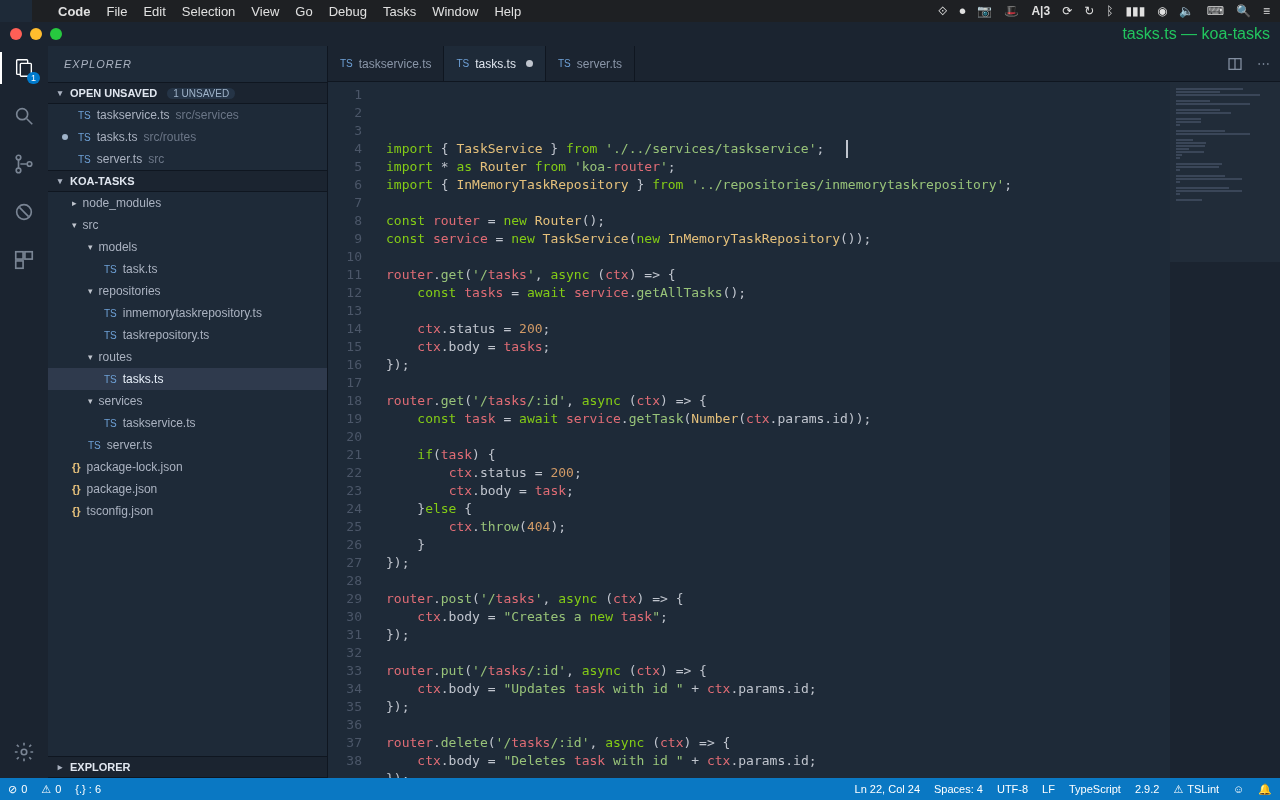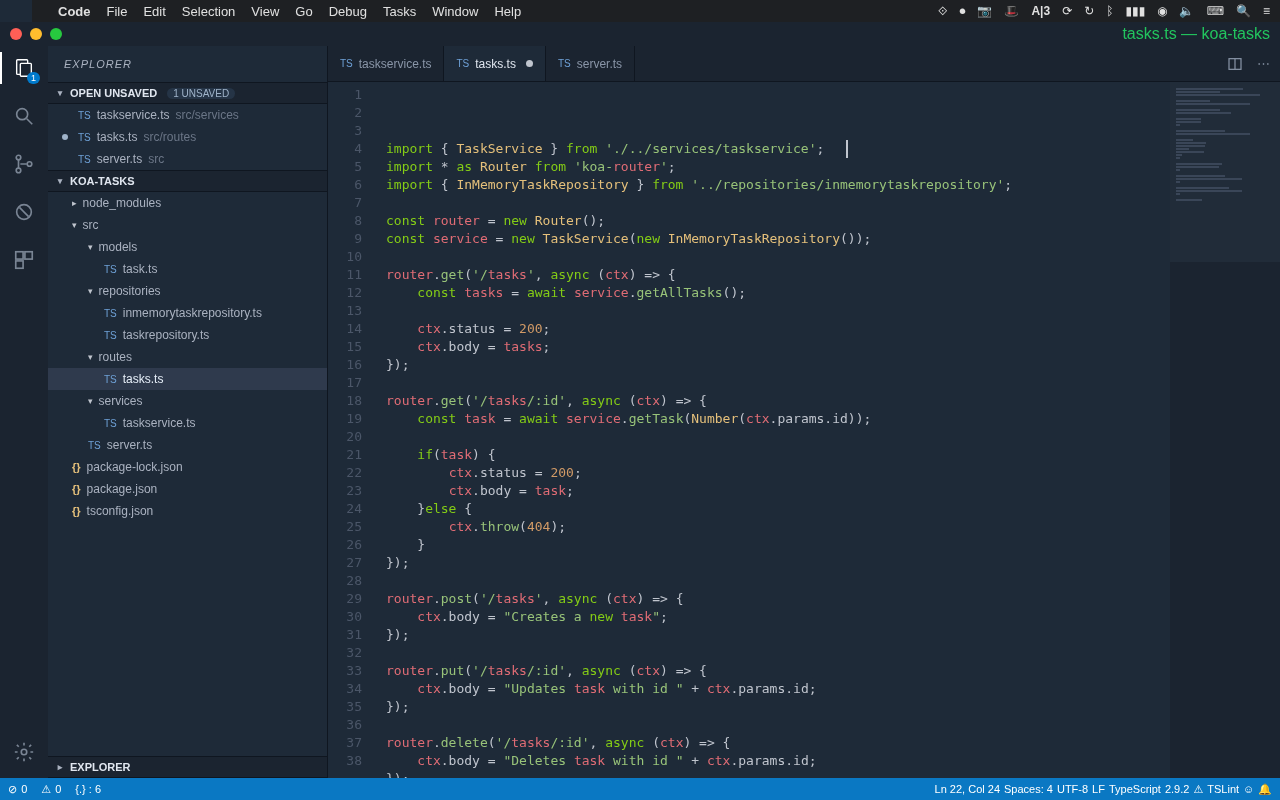--- a/index.html
+++ b/index.html
@@ -130,21 +130,21 @@
 .minimap .mm-content { position:absolute; top:6px; left:6px; right:6px; }
 .minimap .mm-line { height:2px; margin-bottom:1px; background:#3a4658; }
 .minimap .viewport { position:absolute; top:0; left:0; right:0; height:180px; background:rgba(120,140,170,0.08); }
 .cursor-text {
   position:absolute; width:2px; height:18px; background:#c0c5ce;
 }
 .statusbar {
   height:22px; background:#0a78c3; color:#fff; display:flex; align-items:center;
   font-size:11px; padding: 0 8px; gap:14px;
 }
-.statusbar .right { margin-left:auto; display:flex; gap:4px; align-items:center; }
+.statusbar .right { margin-left:auto; display:flex; gap:14px; align-items:center; }
 .sb-item { display:flex; align-items:center; gap:4px; cursor:pointer; }
 svg { display:block; }
 </style>
 </head>
 <body>
 
 <div class="macos-menubar">
   <span class="apple"></span>
   <span style="font-weight:600">Code</span>
   <span>File</span>

